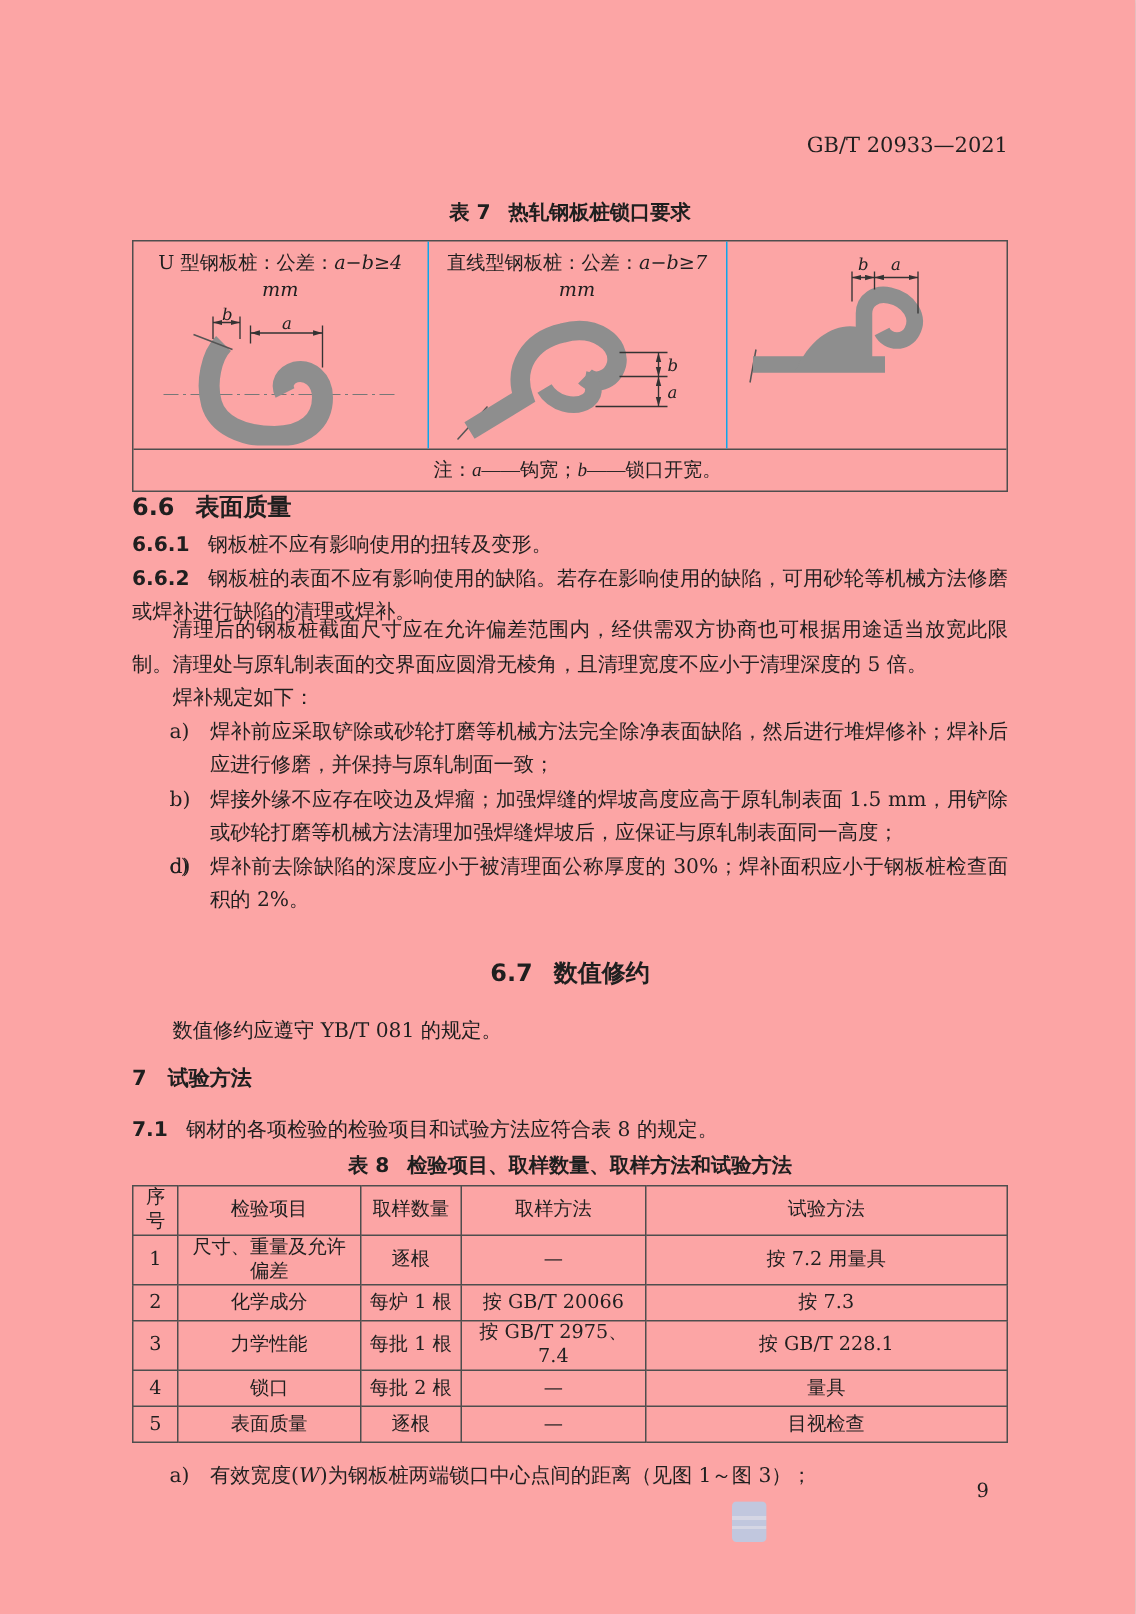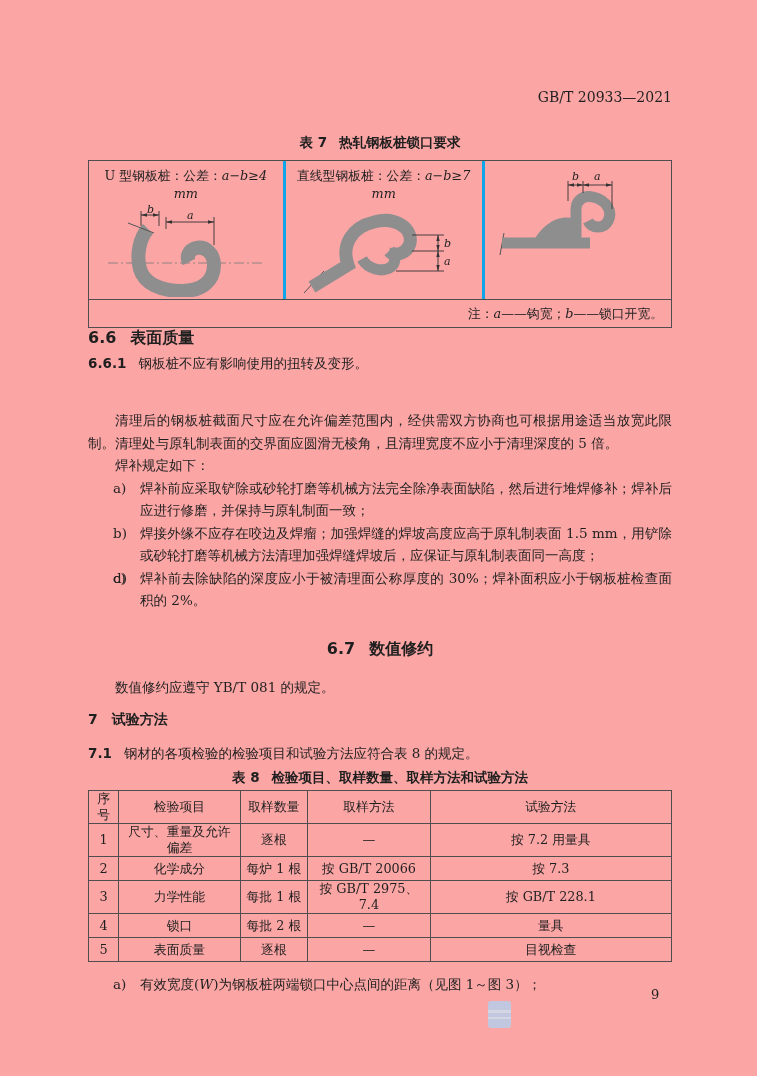--- a/index.html
+++ b/index.html
@@ -21,28 +21,28 @@
   .tbl-title {
     text-align:center; font-family:"DejaVu Sans","Liberation Sans",sans-serif;
     font-weight:bold; font-size:13.5px;
   }
   .tbl-title .tnum { margin-right:12px; }
   
   .t7 { border:1px solid #4e4e4e; }
   .t7-row { display:flex; }
   .t7-cell {
     padding:6px 4px 2px; text-align:center; font-size:12.8px; line-height:18px;
-    border-right:3px solid #0ea5e9;
+    border-right:1px solid #0ea5e9;
   }
   .t7-cell:last-child { border-right:none; }
   .t7-c1 { width:33.8%; } .t7-c2 { width:34.2%; } .t7-c3 { width:32%; }
   .t7-formula { font-style:italic; }
   .t7-note {
-    border-top:1px solid #4e4e4e; text-align:right; font-size:12.8px;
-    padding:5px 8px 5px 18px; line-height:17px;
+    border-top:1px solid #4e4e4e; text-align:center; font-size:12.8px;
+    padding:5px 8px 5px 18px; line-height:17px;font-family:Liberation Serif, serif;
   }
   .t7-note .note-var { font-style:italic; }
   .diagram { display:block; margin:2px auto 0; }
   
   .para { text-align:justify; }
   .indent { text-indent:2em; }
   .numpara .pnum { font-weight:bold; font-family:"DejaVu Sans","Liberation Sans",sans-serif; margin-right:12px; }
   .list-item { position:relative; padding-left:52px; text-align:justify; }
   .list-item .li-label { position:absolute; left:25px; }
   .ivar { font-style:italic; }
@@ -153,20 +153,23 @@
   </div>
 
   <div class="abs col heading" style="top:327px;">
     <span class="hnum">6.6</span><span>表面质量</span>
   </div>
 
   <div class="abs col para numpara" style="top:352px;">
     <span class="pnum">6.6.1</span><span>钢板桩不应有影响使用的扭转及变形。</span>
   </div>
 
+  <div class="abs col para numpara" style="top:374.5px;">
+    <span class="pnum">6.6.2</span><span>钢板桩的表面不应有影响使用的缺陷。若存在影响使用的缺陷，可用砂轮等机械方法修磨或焊补进行缺陷的清理或焊补。</span>
+  </div>
 
   <div class="abs col para indent" style="top:409px;">清理后的钢板桩截面尺寸应在允许偏差范围内，经供需双方协商也可根据用途适当放宽此限制。清理处与原轧制表面的交界面应圆滑无棱角，且清理宽度不应小于清理深度的 5 倍。</div>
 
   <div class="abs col para indent" style="top:454px;">焊补规定如下：</div>
 
   <div class="abs col" style="top:476.5px;">
     <div class="list-item">
       <span class="li-label">a)</span><span>焊补前应采取铲除或砂轮打磨等机械方法完全除净表面缺陷，然后进行堆焊修补；焊补后应进行修磨，并保持与原轧制面一致；</span>
     </div>
     <div class="list-item">

